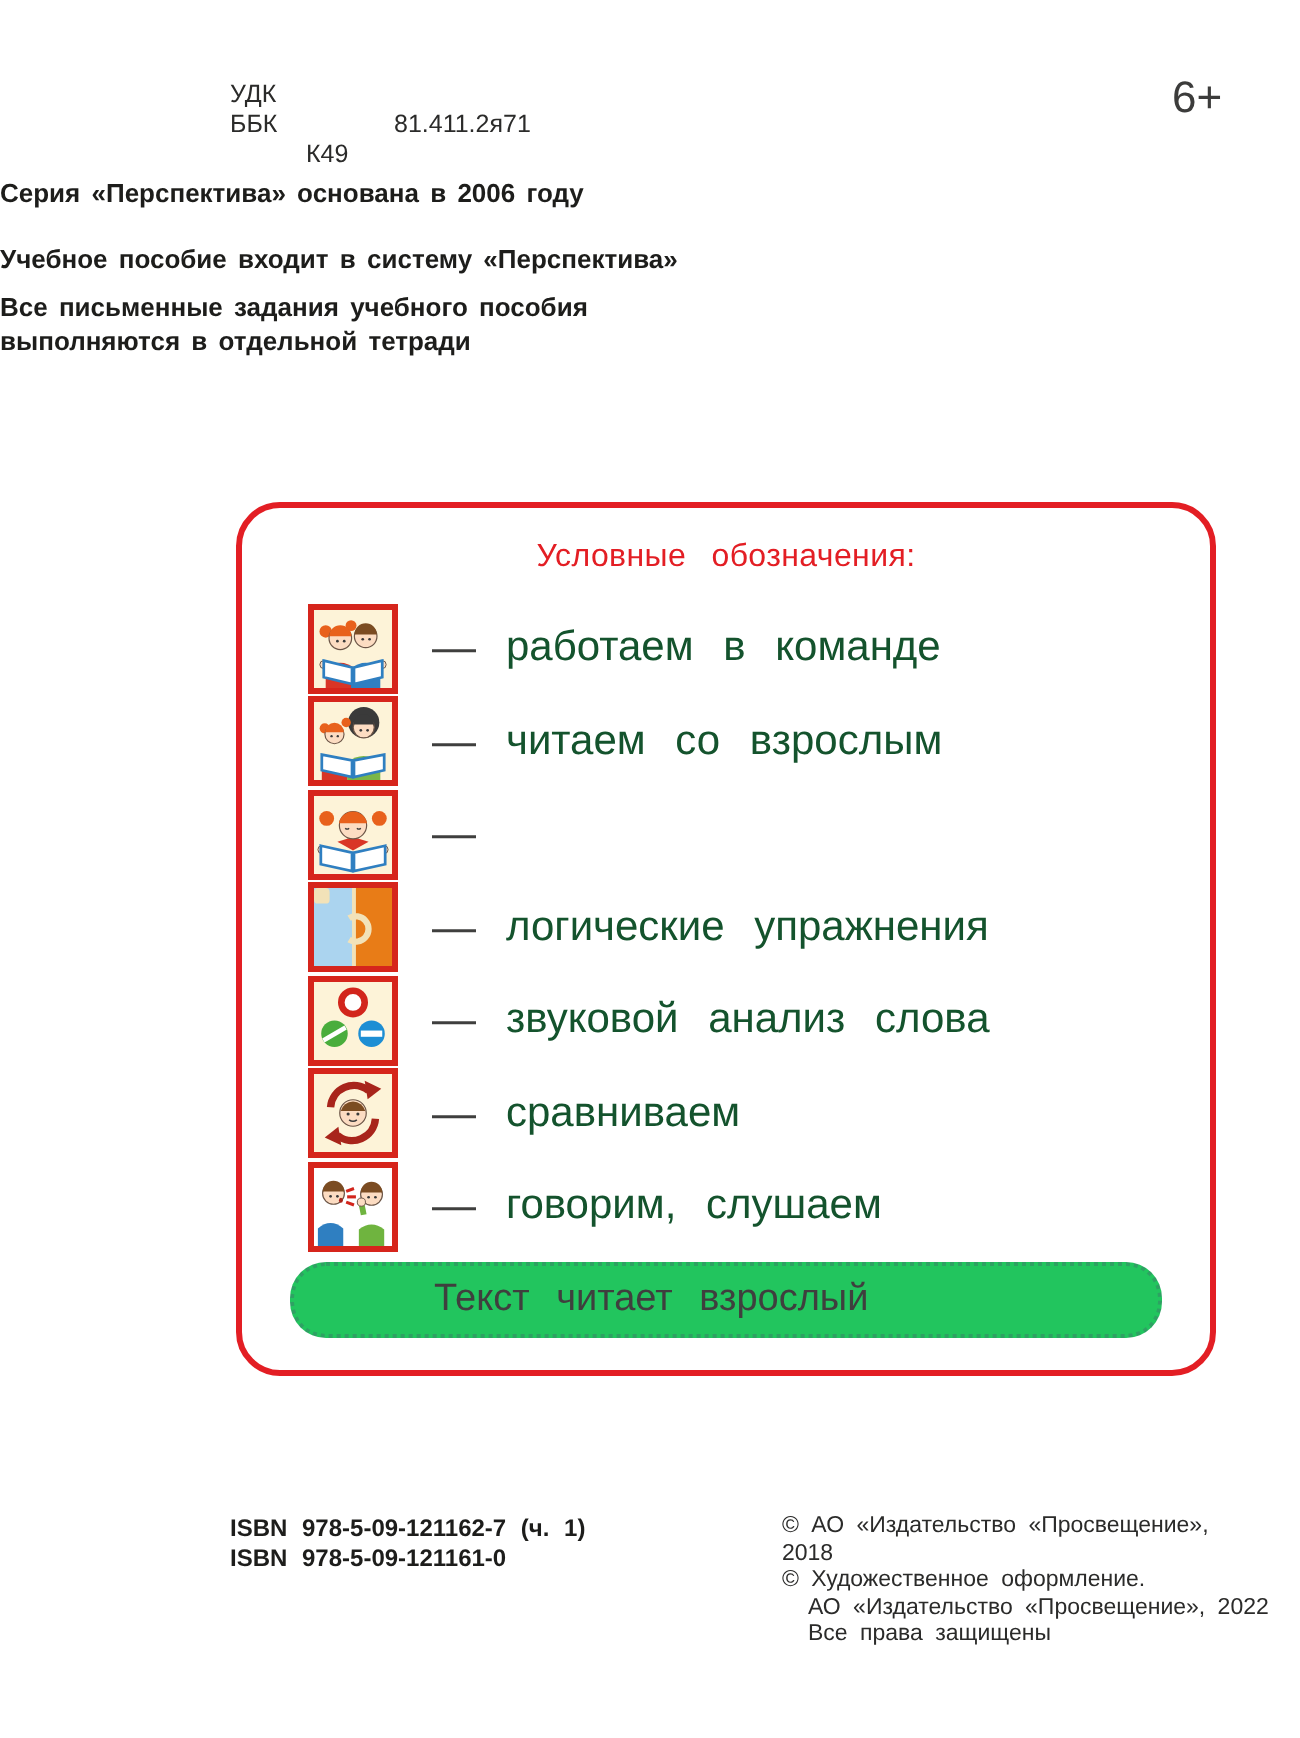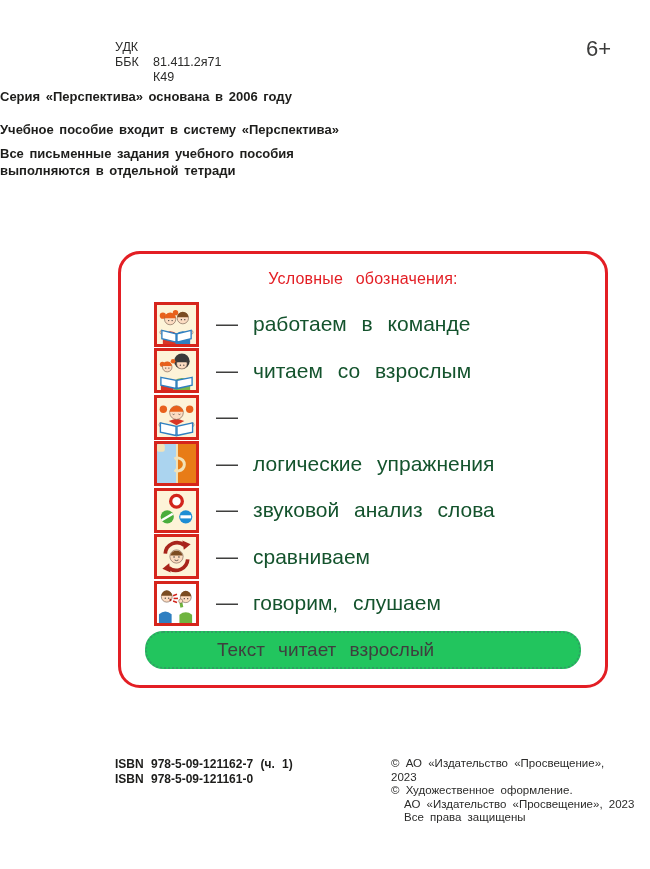--- a/index.html
+++ b/index.html
@@ -2,21 +2,21 @@
 <html><head>
 <meta charset="utf-8">
 <style>
   html,body{margin:0;padding:0;background:#ffffff;}
   .page{
     position:relative;width:650px;height:869px;background:#ffffff;
     font-family:"Liberation Sans",sans-serif;color:#3c3c3b;overflow:hidden;
   }
   
   .udk-block{position:absolute;left:115px;top:40px;font-size:12.5px;line-height:15px;color:#2b2b2a;}
-  .udk-row{display:flex;}
+  .udk-row{display:flex;gap:44px;}
   .udk-row .lbl{width:38px;}
   .udk-code{padding-left:38px;}
   .age-badge{position:absolute;left:586px;top:36px;font-size:22px;color:#3c3c3b;}
   
   .center-line{position:absolute;left:0;width:650px;text-align:left;font-weight:bold;
     font-size:13px;color:#1d1d1b;word-spacing:2px;}
   .series-line{top:89px;}
   .system-line{top:122px;}
   .note-lines{top:145px;line-height:17px;}
   
@@ -218,19 +218,19 @@
       <span>Текст читает взрослый</span>
     </div>
   </div>
 
   <div class="isbn-block">
     <div>ISBN 978-5-09-121162-7 (ч. 1)</div>
     <div>ISBN 978-5-09-121161-0</div>
   </div>
 
   <div class="copyright-block">
-    <div>© АО «Издательство «Просвещение», 2023</div>
+    <div>© АО «Издательство «Просвещение», 2018</div>
     <div>© Художественное оформление.</div>
-    <div class="indent">АО «Издательство «Просвещение», 2023</div>
+    <div class="indent">АО «Издательство «Просвещение», 2022</div>
     <div class="indent">Все права защищены</div>
   </div>
 
 </div>
 
 </body></html>

